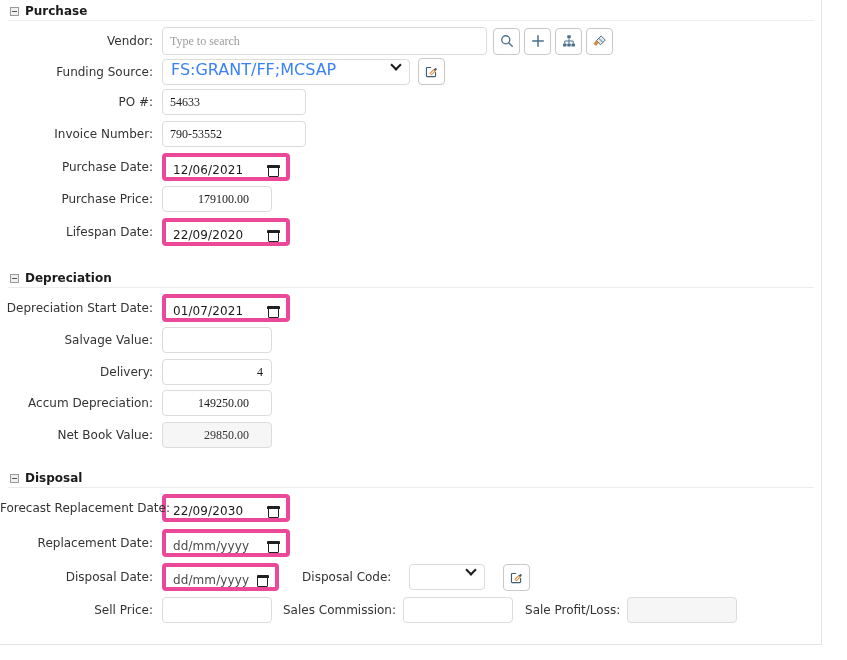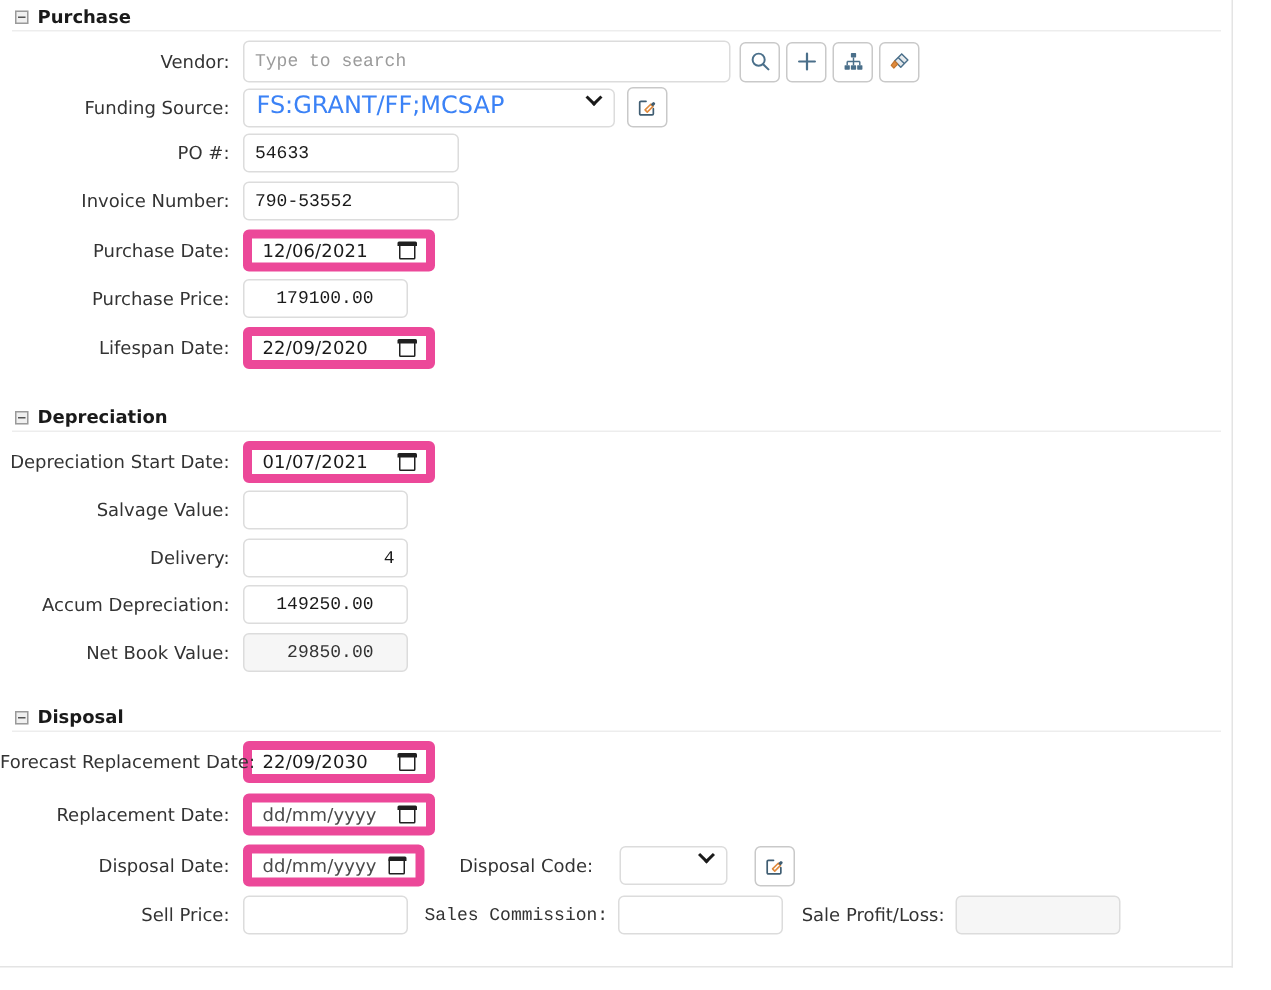--- a/index.html
+++ b/index.html
@@ -81,42 +81,42 @@
     color: #333;
     white-space: nowrap;
   }
 
   
   .inp {
     box-sizing: border-box;
     border: 1px solid #dcdcdc;
     border-radius: 4px;
     background: #ffffff;
-    font-family: Liberation Mono, monospace;
+    font-family: Liberation Serif, serif;
     font-size: 12px;
     color: #1a1a1a;
     height: 26px;
     padding: 0 7px;
     outline: none;
     line-height: 24px;
   }
   .inp::placeholder { color: #9b9b9b; }
   .inp.ro { background: #f6f6f6; color: #333; }
   .inp.num { text-align: right; padding-right: 22px; }
   .inp.num-tight { text-align: right; padding-right: 8px; }
 
   
   .datefield {
     box-sizing: border-box;
-    border: 6px solid #ec4899;
+    border: 4px solid #ec4899;
     border-radius: 4px;
     background: #fff;
     height: 28px;
     display: flex;
-    align-items: center;
+    align-items: flex-end;
     padding: 0 7px;
     font-size: 12px;
     color: #1a1a1a;
     justify-content: space-between;
   }
   .datefield .dtext { letter-spacing: 0.1px; }
   .datefield .dtext.empty { color: #4a4a4a; }
   .cal-icon {
     width: 11px; height: 11px;
     border: 1.6px solid #202020;
@@ -344,19 +344,19 @@
         <path d="M13 9.2 V13.3 a1 1 0 0 1 -1 1 H2.8 a1 1 0 0 1 -1 -1 V4.1 a1 1 0 0 1 1 -1 H7" fill="none" stroke="#3f5d72" stroke-width="1.4" stroke-linecap="round"></path>
         <path d="M6.2 10.2 L10.9 5.5 L12.7 7.3 L8 12 Z" fill="none" stroke="#e08a3c" stroke-width="1.3" stroke-linejoin="round"></path>
         <path d="M10.9 5.5 L12.4 4 a1 1 0 0 1 1.4 0 l0.4 0.4 a1 1 0 0 1 0 1.4 L12.7 7.3 Z" fill="#3f5d72"></path>
       </svg>
     </div>
   </div>
 
   <div class="row" style="left:0px; top:597px; width:720px;">
     <span class="lblbox">Sell Price:</span>
     <input class="inp num" style="margin-left: 162px; width: 110px; height: 26px;" value="">
-    <span style="margin-left:11px; white-space:nowrap;font-family:Liberation Mono, monospace;">Sales Commission:</span>
+    <span style="margin-left:11px; white-space:nowrap;">Sales Commission:</span>
     <input class="inp num" style="margin-left: 7px; width: 110px; height: 26px;" value="">
     <span style="margin-left:12px; white-space:nowrap;">Sale Profit/Loss:</span>
     <input class="inp num ro" style="margin-left: 7px; width: 110px; height: 26px;" readonly="" value="">
   </div>
 
 </div>
 
 </body></html>

